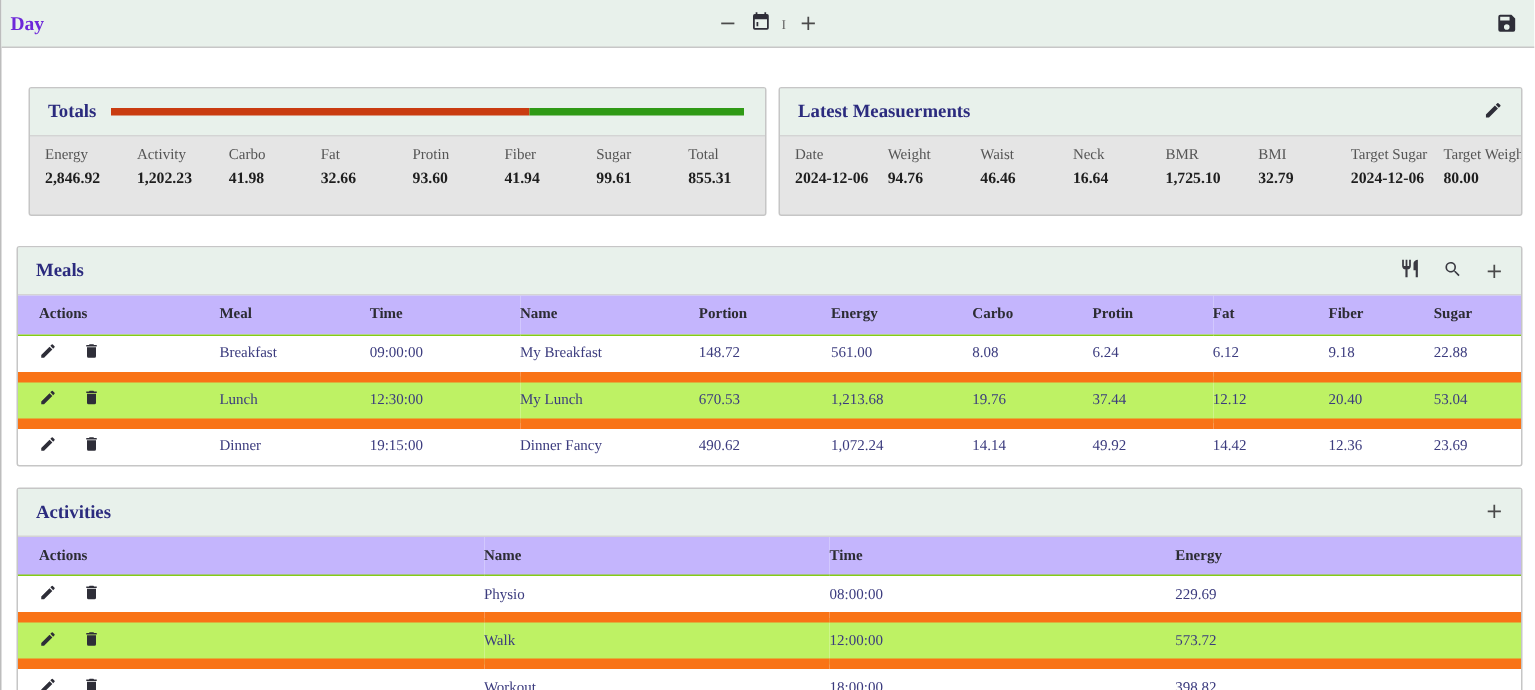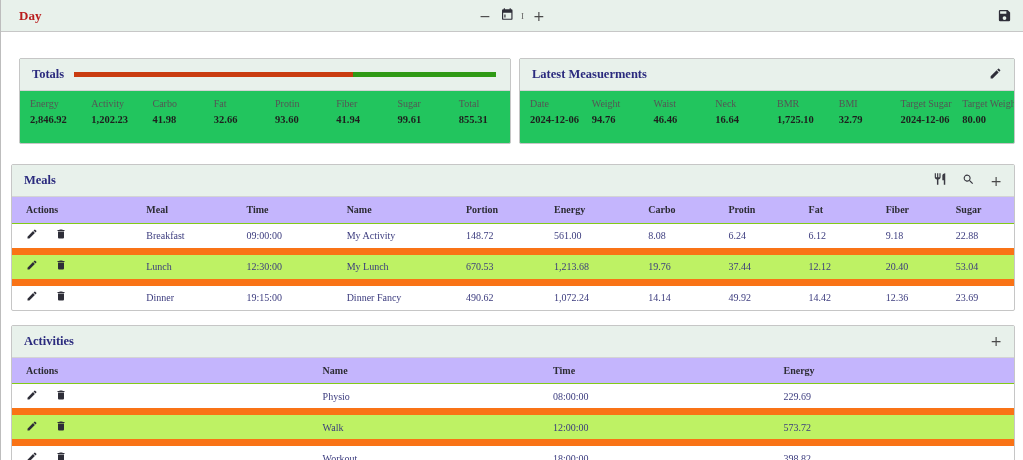--- a/index.html
+++ b/index.html
@@ -10,40 +10,40 @@
     position: relative;
   }
   .page { width: 100%; height: 100%; border-left: 1px solid #bdbdbd; }
 
   
   .topbar {
     height: 32px; background: #e8f1eb; border-bottom: 1px solid #c7c7c7;
     display: flex; align-items: center; position: relative;
   }
   .topbar .title {
-    margin-left: 18px; font-weight: bold; font-size: 13px; color: #b91c1c;
+    margin-left: 6px; font-weight: bold; font-size: 13px; color: #6d28d9;
   }
   .topbar-center {
     position: absolute; left: 50%; transform: translateX(-50%);
     display: flex; align-items: center; gap: 7px;
   }
   .stepper-btn {
     background: none; border: none; cursor: pointer;
     font-family: "DejaVu Sans", sans-serif; font-size: 14px; color: #4a4a4a;
     line-height: 1; padding: 2px;
   }
   .cal-btn { background: none; border: none; cursor: pointer; display: flex; align-items: center; padding: 0; }
   .caret-glyph { font-size: 9px; color: #666; }
   .save-btn {
     position: absolute; right: 11px; top: 8px;
     background: none; border: none; cursor: pointer; padding: 0; display: flex;
   }
 
   
-  .panel { border: 1px solid #c6c6c6; border-radius: 2px; background: #22c55e; }
+  .panel { border: 1px solid #c6c6c6; border-radius: 2px; background: #e5e5e5; }
   .panel-header {
     height: 32px; background: #e8f1eb; border-bottom: 1px solid #d4d4d4;
     display: flex; align-items: center; padding: 0 12px;
   }
   .panel-title { font-weight: bold; font-size: 12.5px; color: #2b2b7e; white-space: nowrap; }
 
   
   .panels-row { margin: 26px 8px 0 18px; display: flex; gap: 8px; }
   .totals-panel { width: 492px; flex: none; }
   .meas-panel { flex: 1; }
@@ -269,21 +269,21 @@
                 </button>
             <button class="row-btn">
                   <span><svg viewBox="0 0 24 24" width="12" height="12">
                       <path fill="#2e2e38" d="M6 19a2 2 0 0 0 2 2h8a2 2 0 0 0 2-2V7H6v12zM19 4h-3.5l-1-1h-5l-1 1H5v2h14V4z"></path>
                     </svg></span>
                 </button>
           </span>
             </td>
           <td>Breakfast</td>
           <td>09:00:00</td>
-          <td>My Activity</td>
+          <td>My Breakfast</td>
           <td>148.72</td>
           <td>561.00</td>
           <td>8.08</td>
           <td>6.24</td>
           <td>6.12</td>
           <td>9.18</td>
           <td>22.88</td>
         </tr>
         <tr>
           <td>

